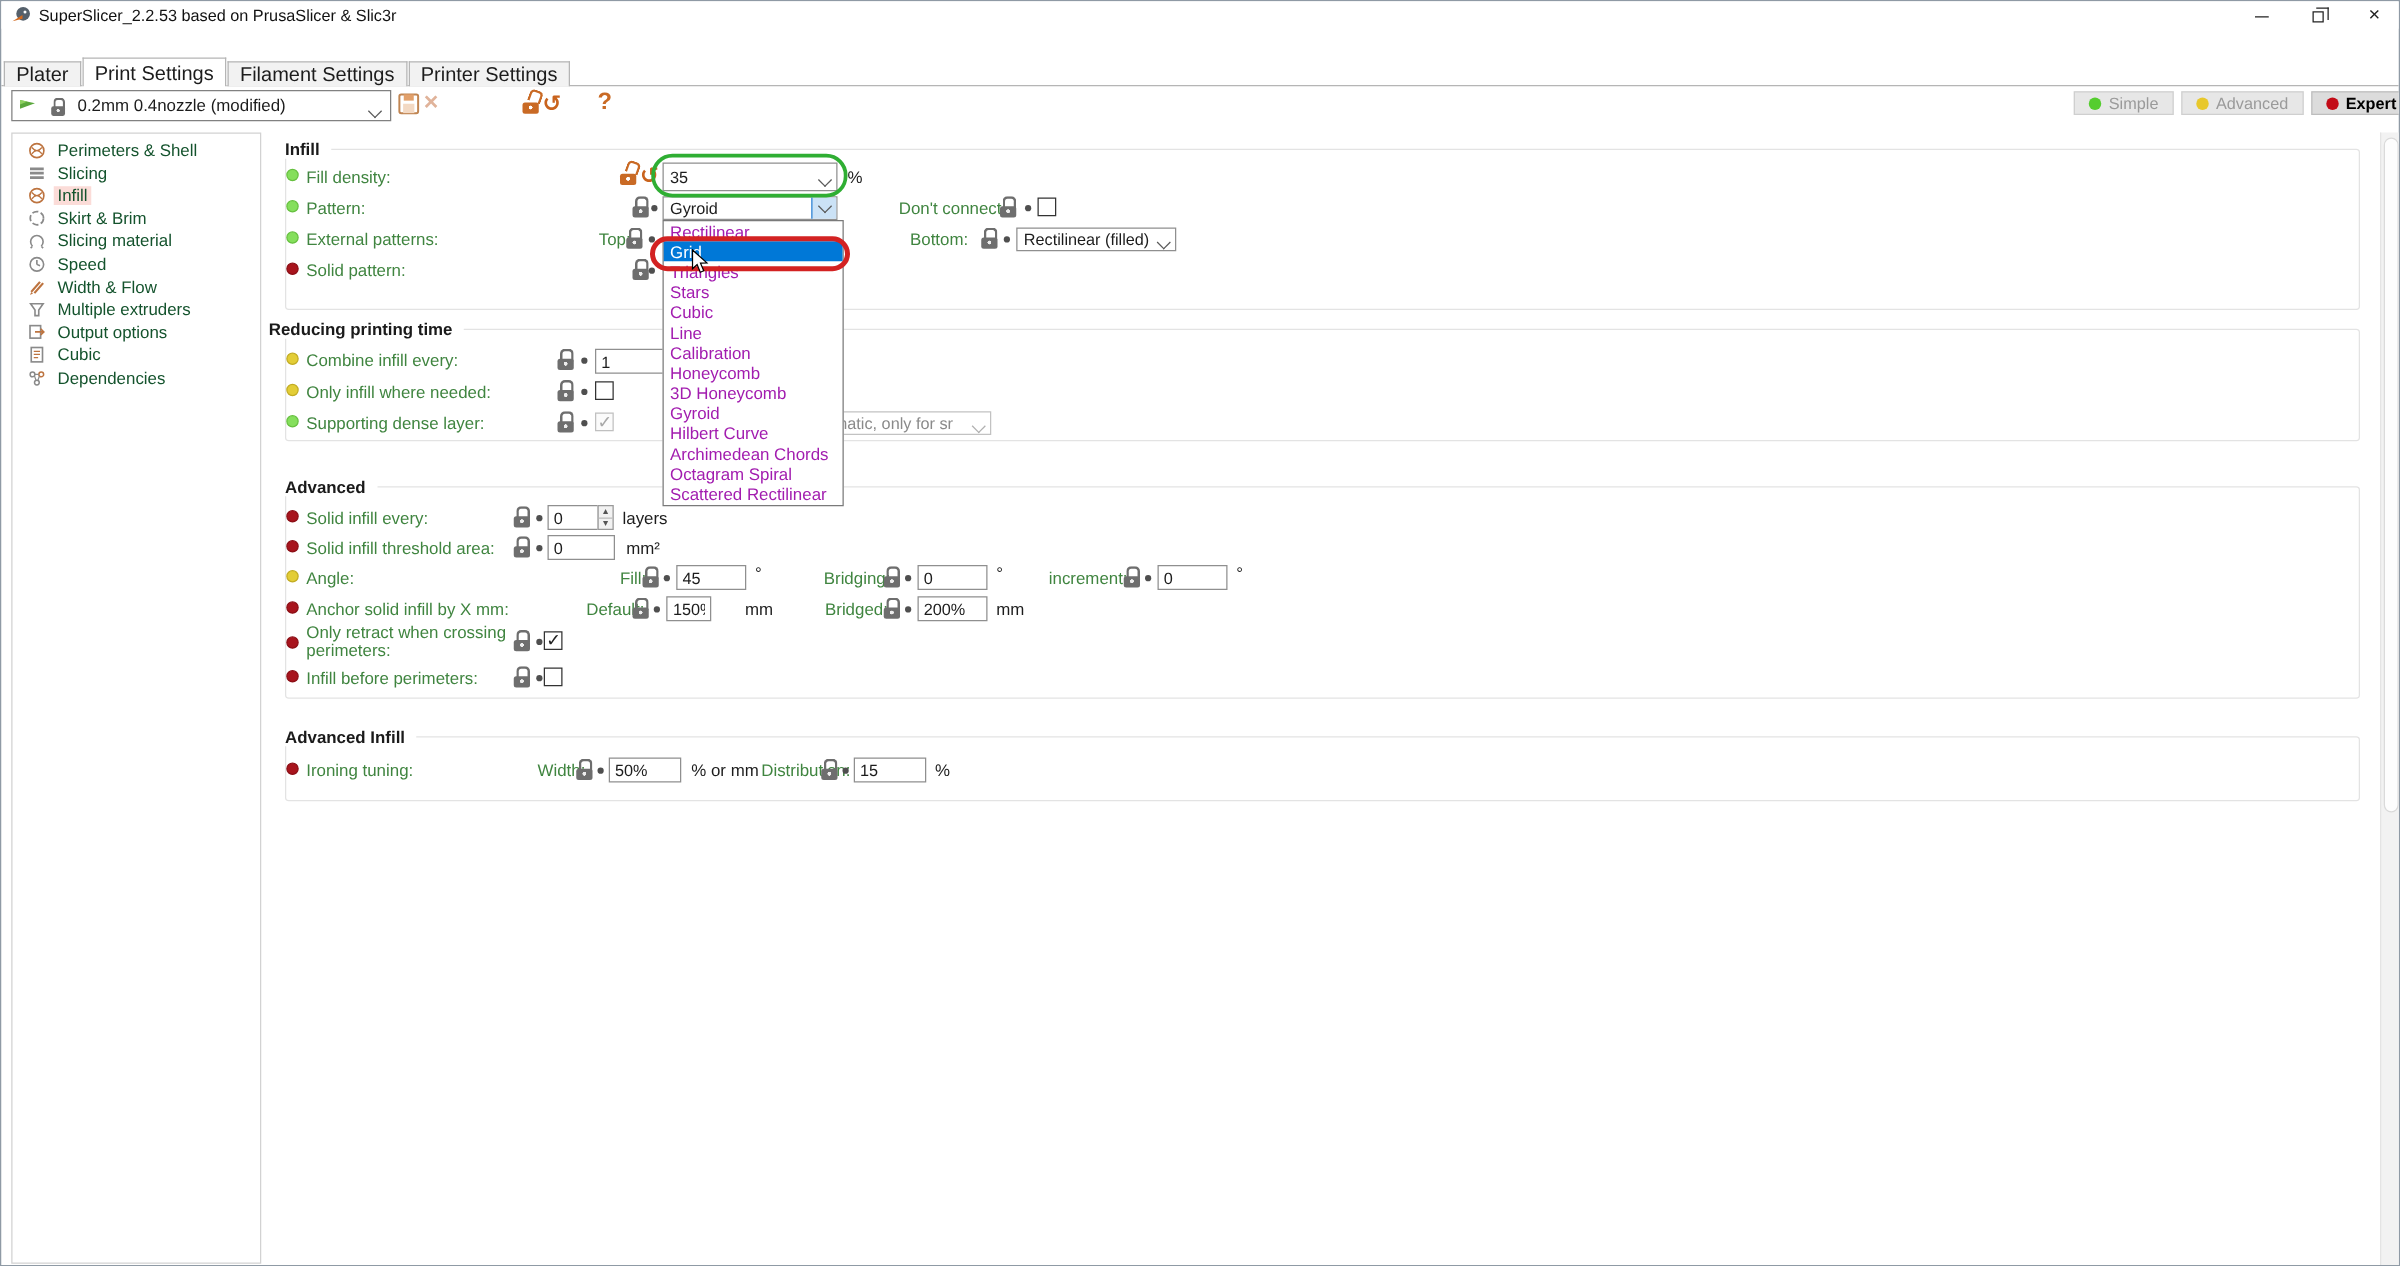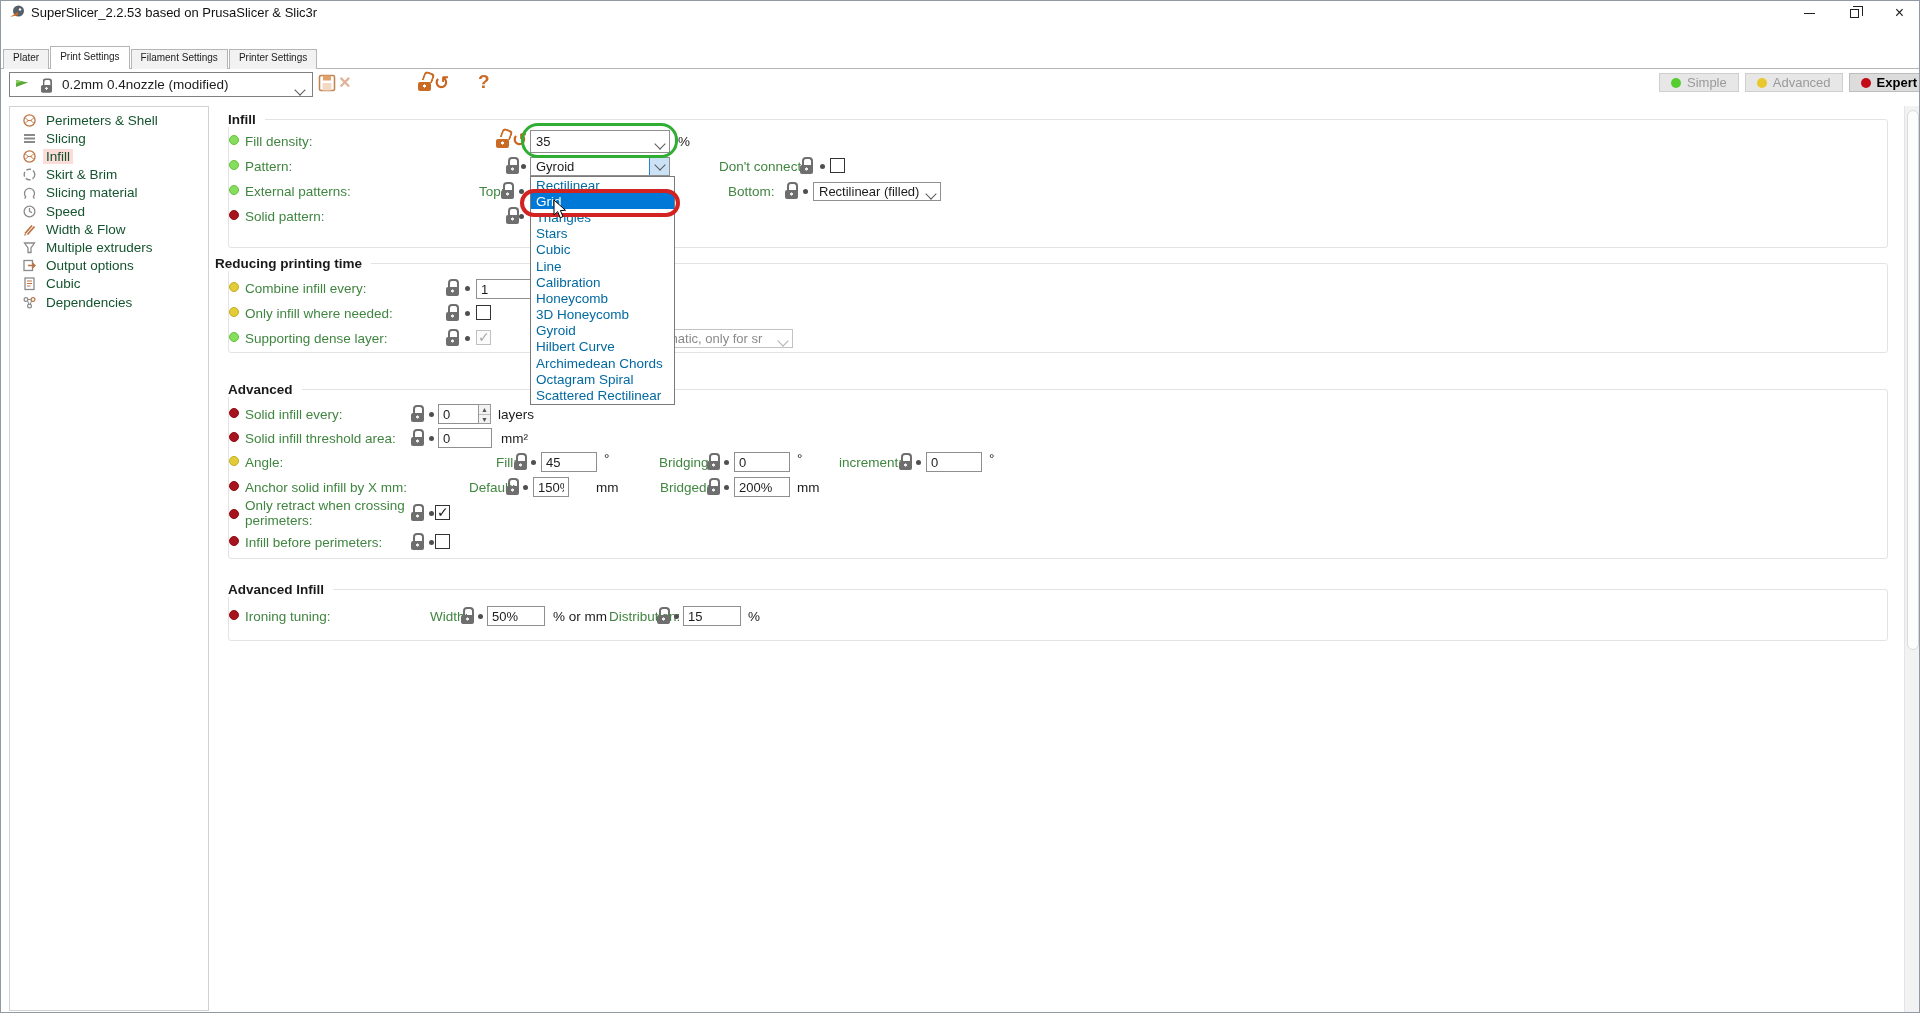--- a/index.html
+++ b/index.html
@@ -16,21 +16,21 @@
   .glyph-restore{width:9px;height:9px;border:1px solid #222;position:relative;background:#fff;}
   .glyph-restore::before{content:"";position:absolute;left:2px;top:-4px;width:9px;height:9px;border:1px solid #222;border-bottom:none;border-left:none;}
   .glyph-close{font-size:16px;color:#222;line-height:16px;}
   
   .menubar{position:absolute;left:2px;top:22px;height:22px;display:flex;align-items:center;}
   .menu-item{padding:0 10px;font-size:13px;color:#1a1a1a;line-height:22px;}
   
   .tabline{position:absolute;left:0;top:67px;width:100%;height:1px;background:#b5b5b5;}
   .tabsrow{position:absolute;left:2px;top:44px;height:24px;display:flex;align-items:flex-end;}
   .tab{position:relative;border:1px solid #b5b5b5;border-bottom:none;background:#f2f2f2;
-       font-size:10px;padding:2px 9px 3px;margin-right:1px;height:20px;z-index:1;}
+       font-size:16px;padding:2px 9px 3px;margin-right:1px;height:20px;z-index:1;}
   .tab.active{background:#fff;height:23px;padding-top:4px;z-index:3;box-shadow:0 1px 0 #fff;}
   
   .preset-combo{position:absolute;left:8px;top:71px;width:304px;height:25px;border:1px solid #818181;background:#fff;}
   .preset-text{position:absolute;left:52px;top:4px;font-size:13.5px;color:#1c1c1c;white-space:nowrap;}
   .chev{width:8px;height:8px;border-right:1.6px solid #5a5a5a;border-bottom:1.6px solid #5a5a5a;transform:rotate(45deg);display:inline-block;}
   .mode-row{position:absolute;left:1658px;top:72px;display:flex;gap:6px;}
   .mode-btn{height:19px;display:flex;align-items:center;gap:6px;padding:0 11px;background:#e7e7e7;border:1px solid #cfcfcf;font-size:13px;color:#9a9a9a;}
   .mode-btn.active{background:#dcdcdc;border-color:#bdbdbd;color:#000;font-weight:bold;}
   .mode-dot{width:10px;height:10px;border-radius:50%;}
   .q-help{position:absolute;left:477px;top:70px;font-size:19px;font-weight:bold;color:#c96a25;}
@@ -69,21 +69,21 @@
   .combo.disabled{color:#8a8a8a;border-color:#c2c2c2;}
   .combo.disabled .chev{border-color:#b0b0b0;}
   .spin{position:absolute;width:13px;height:20px;border:1px solid #999;background:#f2f2f2;z-index:1;
         display:flex;flex-direction:column;}
   .spin span{flex:1;font-size:7px;line-height:9px;text-align:center;color:#555;border-bottom:1px solid #bbb;}
   .spin span:last-child{border-bottom:none;}
   
   .combo-open-btn{position:absolute;right:0;top:0;bottom:0;width:20px;background:#cbe2f6;border-left:1px solid #2f83d4;display:flex;align-items:center;justify-content:center;}
   
   .dropdown{position:absolute;left:529px;top:175px;width:145px;background:#fff;border:1px solid #7a7a7a;z-index:10;}
-  .dd-item{height:16.2px;font-size:13.5px;padding-left:5px;color:#0369a1;white-space:nowrap;display:flex;align-items:center;}
+  .dd-item{height:16.2px;font-size:13.5px;padding-left:5px;color:#a21caf;white-space:nowrap;display:flex;align-items:center;}
   .dd-item.hl{background:#0078d7;color:#fff;}
   .ring{position:absolute;border-style:solid;background:transparent;z-index:12;}
   
   .sbar{position:absolute;left:1903px;top:105px;width:16px;height:907px;background:#f2f2f2;border-left:1px solid #e4e4e4;}
   .sthumb{position:absolute;left:1.5px;top:4px;width:12px;height:540px;background:#fdfdfd;border:1px solid #dadada;border-radius:7px;}
   .cursor{position:absolute;z-index:30;}
 </style>
 </head>
 <body>
 

